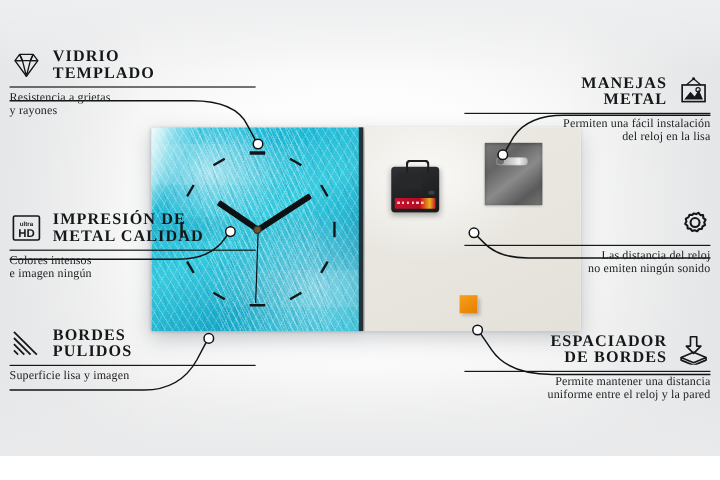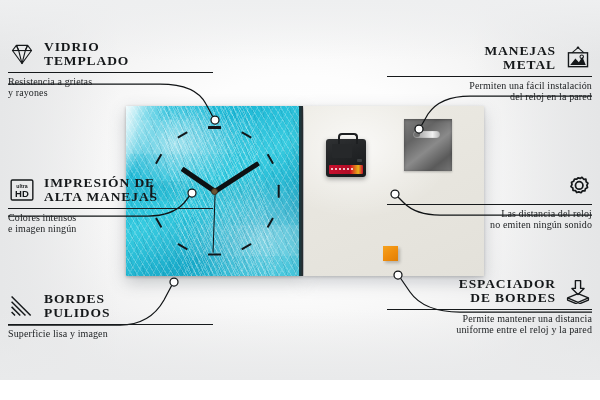--- a/index.html
+++ b/index.html
@@ -221,63 +221,63 @@
   <div class="feature f-left" style="top:176px;">
     <div class="f-head">
       <span class="f-icon">
         <svg viewBox="0 0 32 30" width="28" height="26">
           <rect x="3.5" y="3.5" width="25" height="23" rx="1.5" fill="none" stroke="#15181a" stroke-width="1.6"></rect>
           <text x="16" y="13" font-family="Liberation Sans, sans-serif" font-size="6" font-weight="700" text-anchor="middle" fill="#15181a">ultra</text>
           <text x="16" y="23.5" font-family="Liberation Sans, sans-serif" font-size="11" font-weight="700" text-anchor="middle" fill="#15181a">HD</text>
         </svg>
       </span>
       <span class="f-title">IMPRESIÓN DE
-ALTA MANEJAS</span>
+METAL CALIDAD</span>
     </div>
     <div class="f-rule"></div>
     <div class="f-desc">Colores intensos
 e imagen ningún</div>
   </div>
 
-  <div class="feature f-left" style="top:292px;">
+  <div class="feature f-left" style="top:272px;">
     <div class="f-head">
       <span class="f-icon">
         <svg viewBox="0 0 32 30" width="28" height="26">
           <g stroke="#15181a" stroke-width="1.7" stroke-linecap="butt">
             <line x1="4" y1="4" x2="26" y2="26"></line>
             <line x1="4" y1="10" x2="20" y2="26"></line>
             <line x1="4" y1="16" x2="14" y2="26"></line>
             <line x1="4" y1="22" x2="8" y2="26"></line>
           </g>
         </svg>
       </span>
       <span class="f-title">BORDES
 PULIDOS</span>
     </div>
     <div class="f-rule"></div>
     <div class="f-desc">Superficie lisa y imagen</div>
   </div>
 
-  <div class="feature f-right" style="top:44px;">
+  <div class="feature f-right" style="top:62px;">
     <div class="f-head">
       <span class="f-title">MANEJAS
 METAL</span>
       <span class="f-icon">
         <svg viewBox="0 0 32 30" width="28" height="26">
           <path d="M16,3 L9,9 M16,3 L23,9" fill="none" stroke="#15181a" stroke-width="1.2"></path>
           <circle cx="16" cy="3" r="1.4" fill="#15181a"></circle>
           <rect x="5" y="9" width="22" height="16" fill="none" stroke="#15181a" stroke-width="1.6"></rect>
           <path d="M7,23 L13,15.5 L17,20 L21,13.5 L25,23 Z" fill="#15181a"></path>
           <circle cx="20.3" cy="13.6" r="2" fill="none" stroke="#15181a" stroke-width="1.2"></circle>
         </svg>
       </span>
     </div>
     <div class="f-rule"></div>
     <div class="f-desc">Permiten una fácil instalación
-del reloj en la pared</div>
+del reloj en la lisa</div>
   </div>
 
   <div class="feature f-right" style="top:174px;">
     <div class="f-head">
       <span class="f-icon">
         <svg viewBox="0 0 32 30" width="28" height="26">
           <g fill="none" stroke="#15181a" stroke-width="2" stroke-linejoin="round">
             <path d="M16,4.5 L18.6,5.1 L20.6,3.8 L22.6,6.1 L25.1,6.0 L25.4,9.0 L27.5,10.5 L26.2,13.1
                      L27.0,15.6 L24.6,16.9 L23.9,19.5 L21.2,19.5 L19.5,21.6 L17.0,20.6 L14.5,21.4
                      L13.0,19.1 L10.3,18.8 L10.0,16.1 L7.9,14.6 L9.1,12.1 L8.5,9.5 L11.0,8.3

